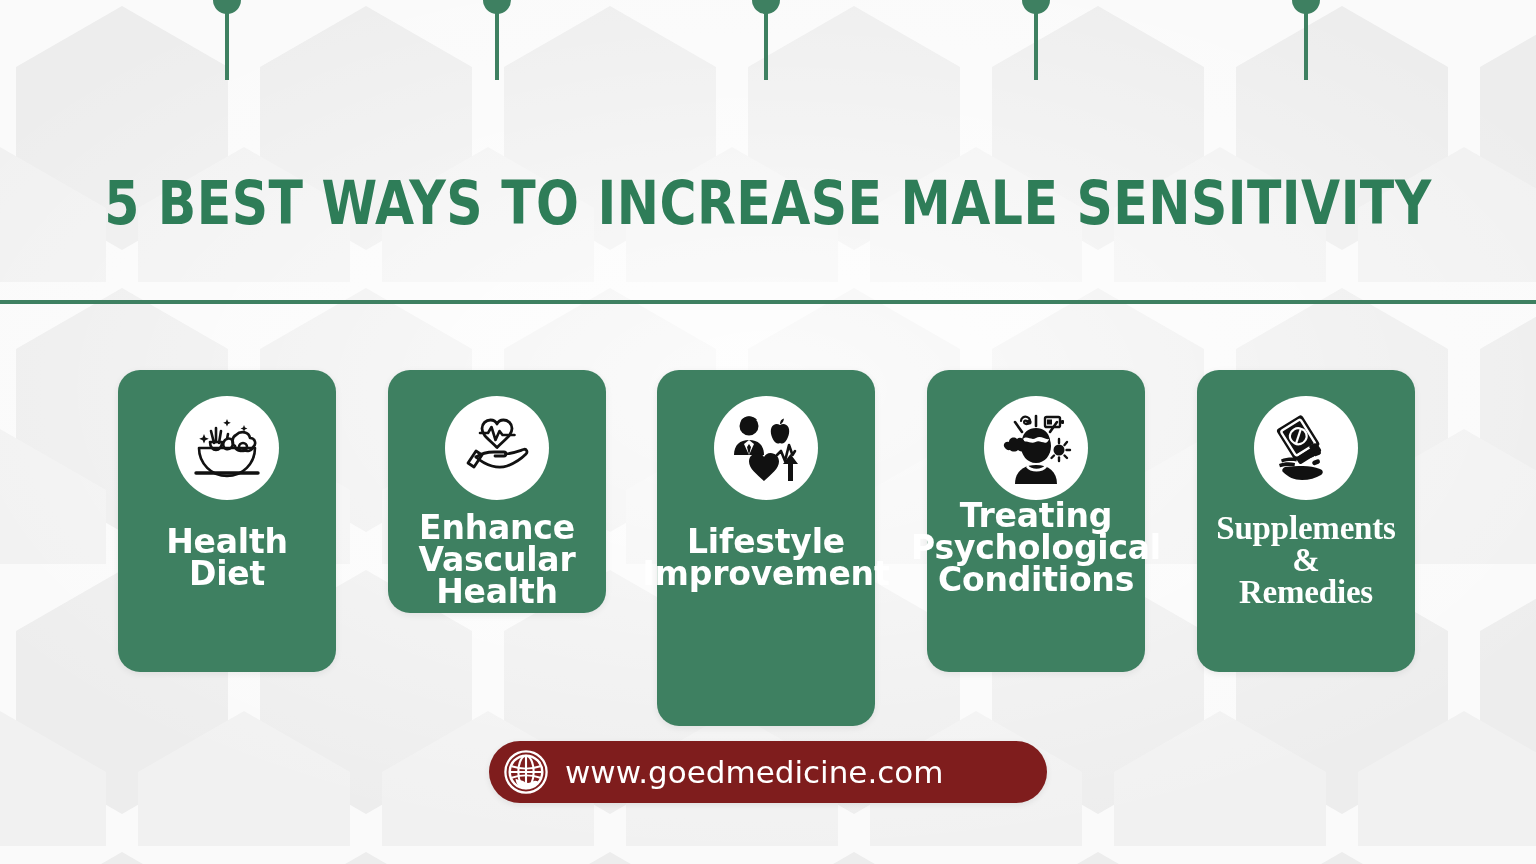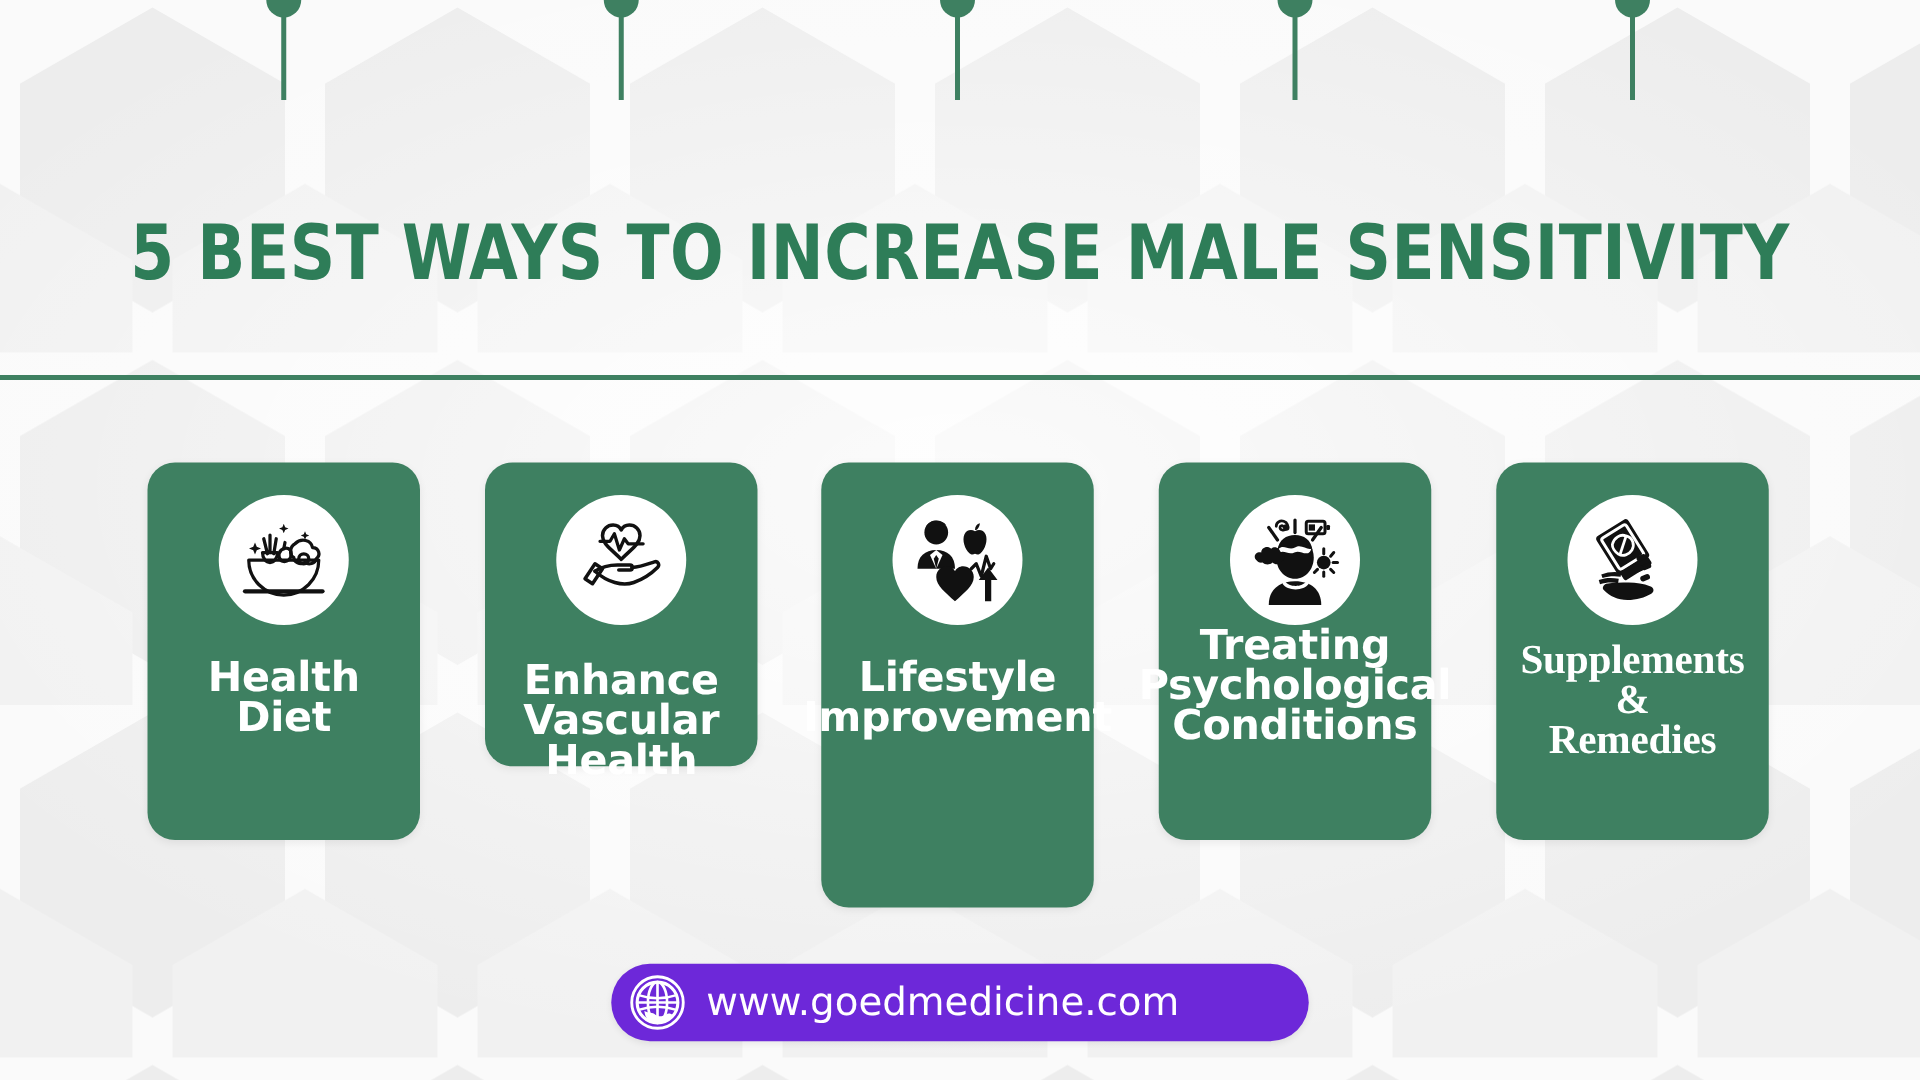--- a/index.html
+++ b/index.html
@@ -127,24 +127,24 @@
     text-align: center;
     padding: 0 6px;
     letter-spacing: -0.2px;
     white-space: pre-line;
   }
 
   
   .footer-pill {
     position: absolute;
     left: 489px;
-    top: 771px;
+    top: 741px;
     width: 558px;
     height: 62px;
-    background: #6d28d9;
+    background: #7f1d1d;
     border-radius: 31px;
     display: flex;
     align-items: center;
     padding-left: 14px;
     box-shadow: 0 2px 6px rgba(0,0,0,0.08);
   }
   .footer-globe { width: 46px; height: 46px; flex: none; }
   .footer-url {
     color: #ffffff;
     font-family: "DejaVu Sans", sans-serif;
@@ -222,21 +222,21 @@
           <path d="M13 21 l1.4 3.4 3.4 1.4 -3.4 1.4 -1.4 3.4 -1.4-3.4 -3.4-1.4 3.4-1.4 z"></path>
           <path d="M36 6 l1.1 2.7 2.7 1.1 -2.7 1.1 -1.1 2.7 -1.1-2.7 -2.7-1.1 2.7-1.1 z"></path>
           <path d="M53 12 l1 2.4 2.4 1 -2.4 1 -1 2.4 -1-2.4 -2.4-1 2.4-1 z"></path>
         </g>
       </svg>
     </div>
     <div class="card-label" style="margin-top:26px;">Health
 Diet</div>
   </div>
 
-  <div class="card" style="left:388px; top:370px; height:243px;gap:16px;">
+  <div class="card" style="left:388px; top:370px; height:243px;">
     <div class="icon-circle">
       <svg width="74" height="70" viewBox="0 0 74 70">
         <g fill="none" stroke="#111" stroke-width="2.8" stroke-linecap="round" stroke-linejoin="round">
 
           <path d="M37 34.5 C30 27 22 22.5 22 15.5 C22 10.5 26 7 30.5 7 C33.5 7 36 8.8 37 11
                    C38 8.8 40.5 7 43.5 7 C48 7 52 10.5 52 15.5 C52 22.5 44 27 37 34.5 Z"></path>
 
           <path d="M20 20 h8 l3.5-6 4 13 4-9 3 4 h12" stroke-width="2.6"></path>
 
           <path d="M16 44 c6-4 12-5 18-5 h10 c2.5 0 2.5 4 0 4 h-9"></path>

